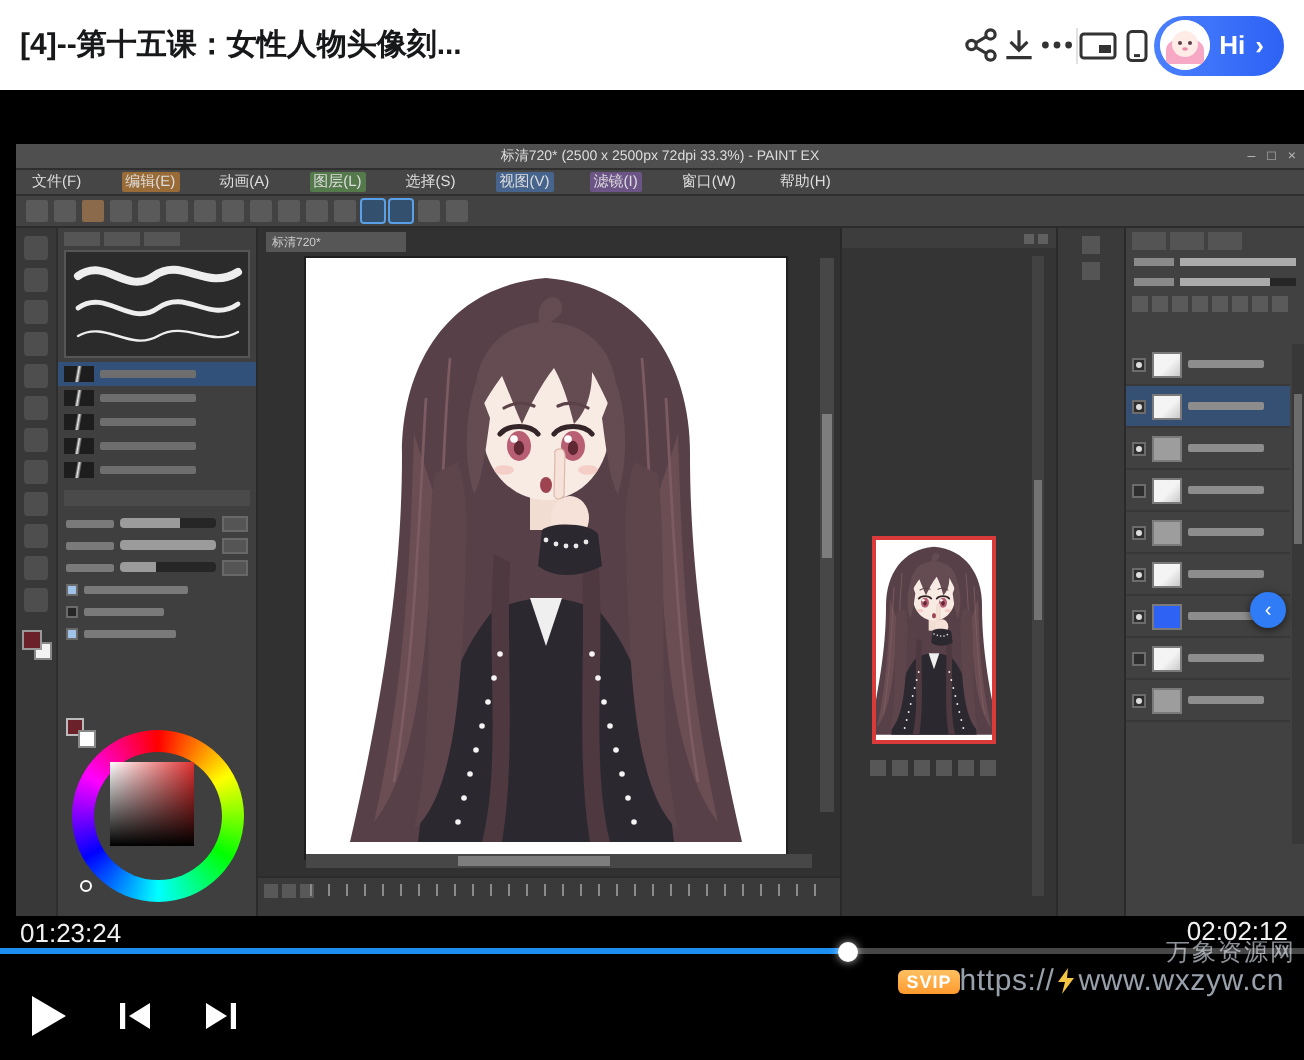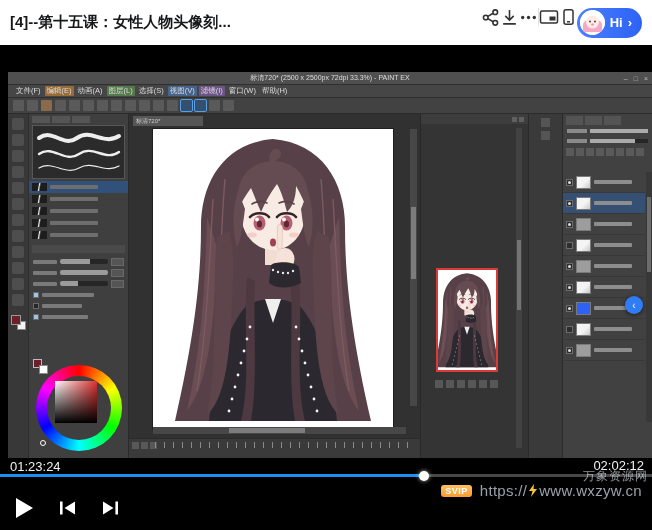--- a/index.html
+++ b/index.html
@@ -4,36 +4,36 @@
 <style>
   html,body{margin:0;padding:0;width:652px;height:530px;background:#000;
     font-family:"Liberation Sans",sans-serif;position:relative;overflow:hidden}
   *{box-sizing:border-box}
 
   
   .header{position:absolute;left:0;top:0;width:652px;height:45px;background:#fff;
     display:flex;align-items:center;padding:0 10px;z-index:5}
   .h-title{font-size:15px;font-weight:700;color:#17181a;white-space:nowrap;
     overflow:hidden;text-overflow:ellipsis;max-width:300px}
-  .h-icons{margin-left:auto;display:flex;align-items:flex-start;}
+  .h-icons{margin-left:auto;display:flex;align-items:center;}
   .h-icons svg{display:block}
   .h-divider{width:1px;height:18px;background:#e2e2e2}
   .avatar-pill{display:flex;align-items:center;gap:5px;height:30px;padding:2px 10px 2px 3px;
     border-radius:16px;background:linear-gradient(90deg,#4b80ff,var(--pill-blue,#2d62f5));
     color:#fff;font-size:13px;font-weight:700;cursor:pointer}
   .avatar-pill .av{width:25px;height:25px;border-radius:50%;background:#fff;overflow:hidden;flex:none}
 
   
   .paint{position:absolute;left:8px;top:72px;width:644px;height:386px;background:#3c3c3c;
     color:#cfcfcf;font-size:7px}
   .p-title{height:13px;background:#4f4f4f;display:flex;align-items:center;justify-content:center;
     font-size:7px;color:#ddd;position:relative;border-bottom:1px solid #2f2f2f}
   .p-winbtns{position:absolute;right:4px;top:0;height:13px;display:flex;gap:6px;align-items:center;
     font-size:7px;color:#bbb}
-  .p-menu{height:13px;background:#464646;display:flex;align-items:center;padding-left:6px;gap:2px;
+  .p-menu{height:13px;background:#464646;display:flex;align-items:center;padding-left:6px;gap:18px;
     font-size:7.5px;color:#ddd;border-bottom:1px solid #2f2f2f}
   .p-menu span{padding:0 2px;border-radius:1px}
   .hl-orange{background:rgba(222,138,44,.55)}
   .hl-green{background:rgba(96,164,80,.55)}
   .hl-blue{background:rgba(72,126,200,.55)}
   .hl-violet{background:rgba(140,96,190,.55)}
   .p-toolbar{height:16px;background:#424242;display:flex;align-items:center;padding-left:5px;gap:3px;
     border-bottom:1px solid #2c2c2c}
   .tb{width:11px;height:11px;background:#5a5a5a;border-radius:1px;flex:none}
   .tb.sel{outline:1px solid #5aa0e8;background:#33506e}
@@ -141,21 +141,21 @@
 
   
   .time-left{position:absolute;left:10px;top:459px;font-size:13px;color:#f0f0f0;z-index:6}
   .time-right{position:absolute;right:8px;top:458px;font-size:13px;color:#f0f0f0;z-index:6}
   .wm-site{position:absolute;right:4px;top:468px;font-size:12px;color:rgba(195,202,210,.72);
     letter-spacing:1px;z-index:5}
   .progress{position:absolute;left:0;right:0;top:474px;height:3px;background:rgba(255,255,255,.28);z-index:6}
   .p-fill{position:relative;height:100%;background:var(--progress-blue,#1e8ff2)}
   .p-dot{position:absolute;right:-5px;top:50%;transform:translateY(-50%);width:10px;height:10px;
     border-radius:50%;background:#fff;box-shadow:0 0 4px rgba(255,255,255,.7);cursor:pointer}
-  .wm-url{position:absolute;right:10px;top:482px;display:flex;align-items:center;gap:8px;z-index:7}
+  .wm-url{position:absolute;right:10px;top:482px;display:flex;align-items:center;gap:0;z-index:7}
   .svip{background:linear-gradient(180deg,#ffc061,var(--svip-orange,#ff9a2e));color:#fff;
     font-size:9px;font-weight:700;padding:1px 4px;border-radius:3px;letter-spacing:.5px}
   .url{font-size:15px;color:#98a1ab;letter-spacing:.3px;display:flex;align-items:center;gap:1px}
   .controls{position:absolute;left:0;right:0;top:486px;height:44px;display:flex;align-items:center;
     padding:0 14px;z-index:6}
   .left-controls{display:flex;align-items:center;gap:24px}
   .right-controls{margin-left:auto;display:flex;align-items:center;gap:25px;font-size:14px;
     color:#ececec;letter-spacing:1px}
   .ctl-text{cursor:pointer;white-space:nowrap}
   .icon-btn{cursor:pointer;display:flex;align-items:center;justify-content:center}

